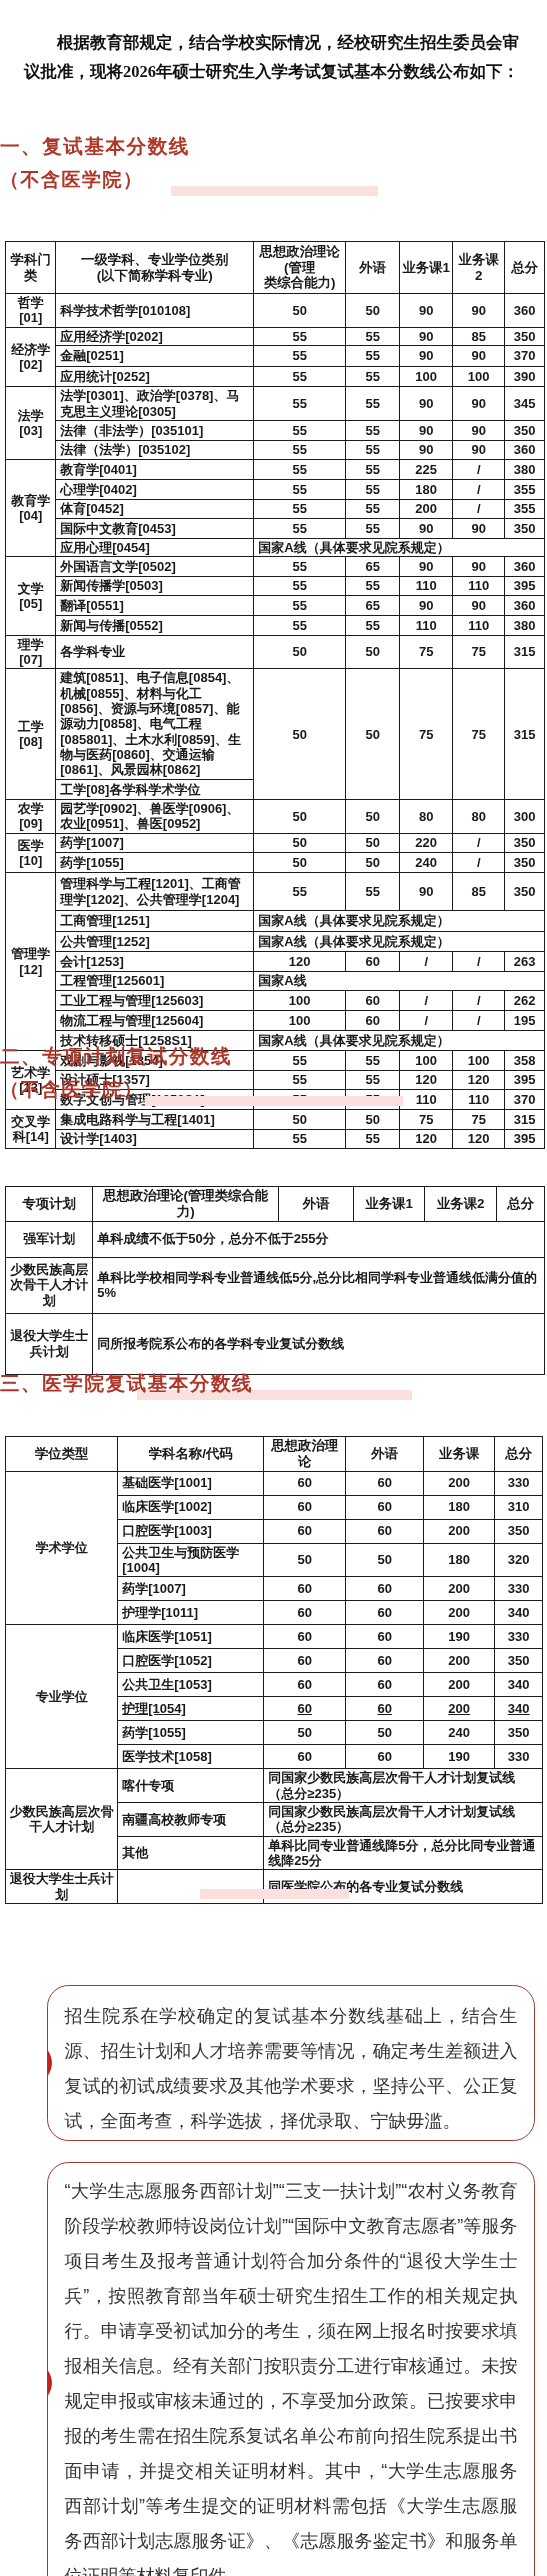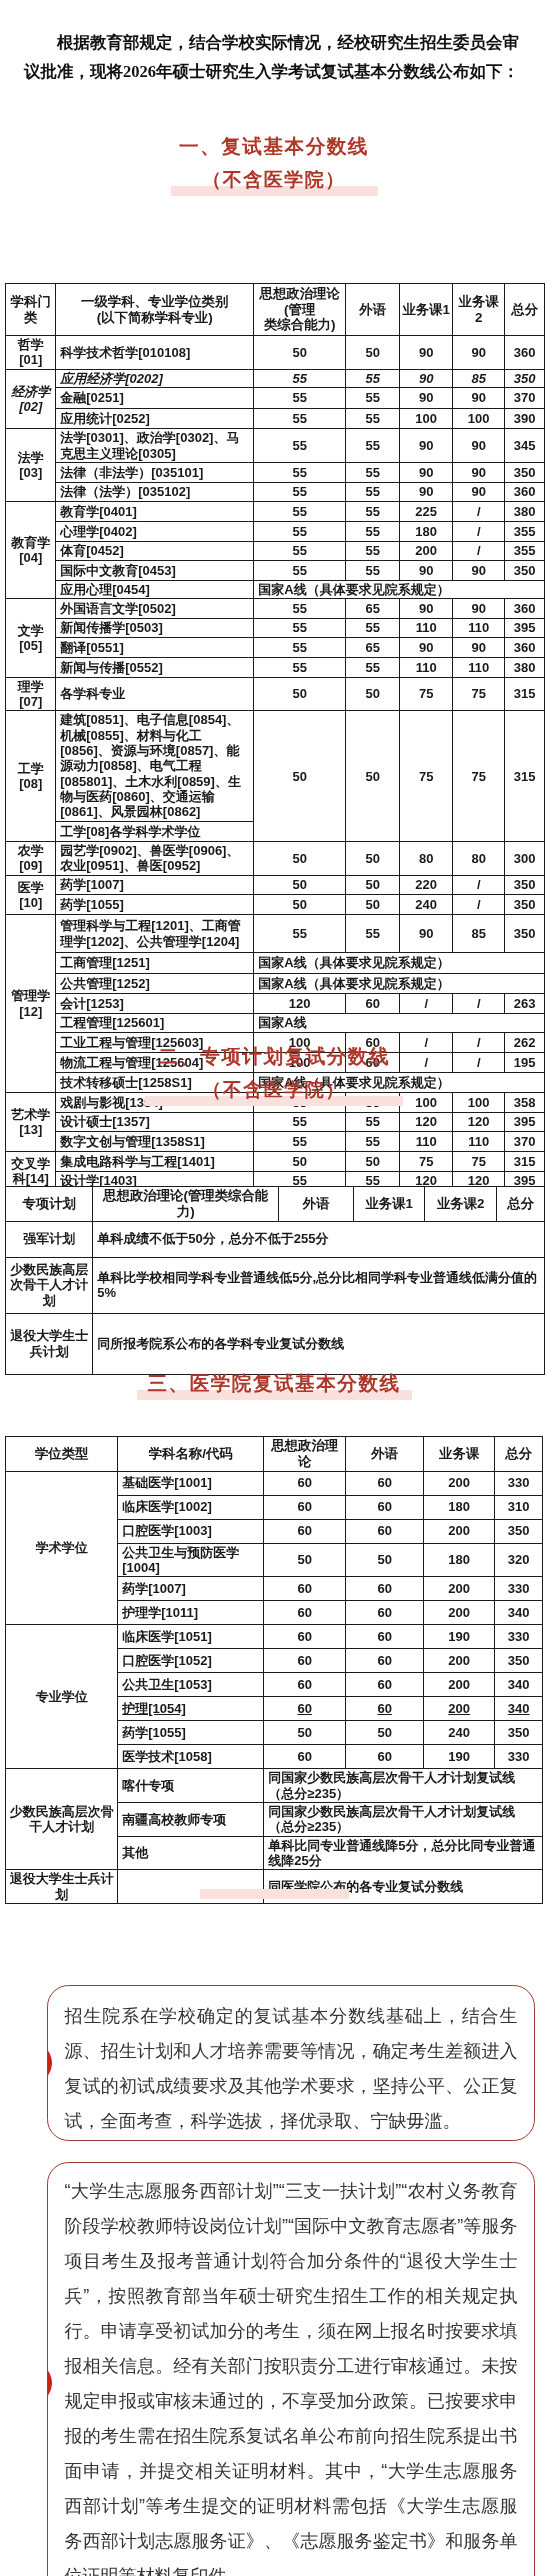--- a/index.html
+++ b/index.html
@@ -5,39 +5,39 @@
   html,body{margin:0;padding:0;background:#ffffff;}
   #page{position:relative;width:548px;height:3219px;background:#ffffff;overflow:hidden;
         font-family:"Liberation Sans", sans-serif;color:#1a1a1a;}
 
   
   .intro{position:absolute;top:11.3px;left:24px;width:501px;
          font-family:"Liberation Serif", serif;font-size:16.5px;line-height:29px;
          font-weight:600;text-indent:33px;color:#111;}
 
   
-  .sec{position:absolute;left:0;width:100%;text-align:center;}
+  .sec{position:absolute;left:0;width:100%;}
   .sec .t,.sec .sub{position:relative;z-index:2;display:block;
         font-size:19.6px;font-weight:bold;color:#AE372A;letter-spacing:1.5px;line-height:26px;}
   .sec .sub{font-size:19px;margin-top:9.3px;line-height:24px;}
   .sec .bar{position:relative;z-index:1;height:9.8px;background:#FAE1DE;margin:-6.2px auto 0 auto;}
   #sec1{top:133px;} #sec1 .bar{width:207px;}
   #sec2{top:1043px;} #sec2 .bar{width:258px;}
   #sec3{top:1370px;} #sec3 .bar{width:275px;}
   #sec4{top:1895px;} #sec4 .bar{width:149px;}
 
   
   .score-table{position:absolute;left:5.2px;border-collapse:collapse;table-layout:fixed;
                background:#fff;}
   .score-table th,.score-table td{border:1px solid #1c1c1c;padding:1px 2.1px;
                font-size:13px;font-weight:bold;text-align:center;vertical-align:middle;
                line-height:1.18;overflow:hidden;}
   .score-table th{white-space:pre-line;font-size:13.4px;}
   .score-table td.al{text-align:left;padding-left:4.1px;}
-  #table1{top:241px;width:538px;margin-top:42px;}
+  #table1{top:241px;width:538px;}
   #table2{top:1186px;width:538px;}
   #table3{top:1436px;width:538px;}
 
   
   .card{position:absolute;left:47px;width:488px;box-sizing:border-box;
         border:1.5px solid #9C3A33;border-radius:21.6px;background:#fff;
         padding:13.4px 16.5px;overflow:hidden;margin-top:24px;}
   .card .txt{font-size:18px;color:#333;font-weight:500;text-align:justify;}
   #card1{top:1961px;height:156px;} #card1 .txt{line-height:35px;}
   #card2{top:2138px;height:442px;padding-top:11.3px;} #card2 .txt{line-height:35px;}
@@ -89,21 +89,21 @@
       <tbody>
         <tr style="height: 20.6px;">
           <td>哲学[01]</td>
           <td class="al">科学技术哲学[010108]</td>
           <td>50</td>
           <td>50</td>
           <td>90</td>
           <td>90</td>
           <td>360</td>
         </tr>
-        <tr style="height: 18px; font-style: italic;">
+        <tr style="height: 18px;">
           <td rowspan="3">经济学[02]</td>
           <td class="al">应用经济学[0202]</td>
           <td>55</td>
           <td>55</td>
           <td>90</td>
           <td>85</td>
           <td>350</td>
         </tr>
         <tr style="height: 20.6px;">
           <td class="al">金融[0251]</td>
@@ -116,21 +116,21 @@
         <tr style="height: 20.6px;">
           <td class="al">应用统计[0252]</td>
           <td>55</td>
           <td>55</td>
           <td>100</td>
           <td>100</td>
           <td>390</td>
         </tr>
         <tr style="height: 34px;">
           <td rowspan="3">法学[03]</td>
-          <td class="al">法学[0301]、政治学[0302]、马克思主义理论[0305]</td>
+          <td class="al">法学[0301]、政治学[0378]、马克思主义理论[0305]</td>
           <td>55</td>
           <td>55</td>
           <td>90</td>
           <td>90</td>
           <td>345</td>
         </tr>
         <tr style="height: 19.6px;">
           <td class="al">法律（非法学）[035101]</td>
           <td>55</td>
           <td>55</td>

